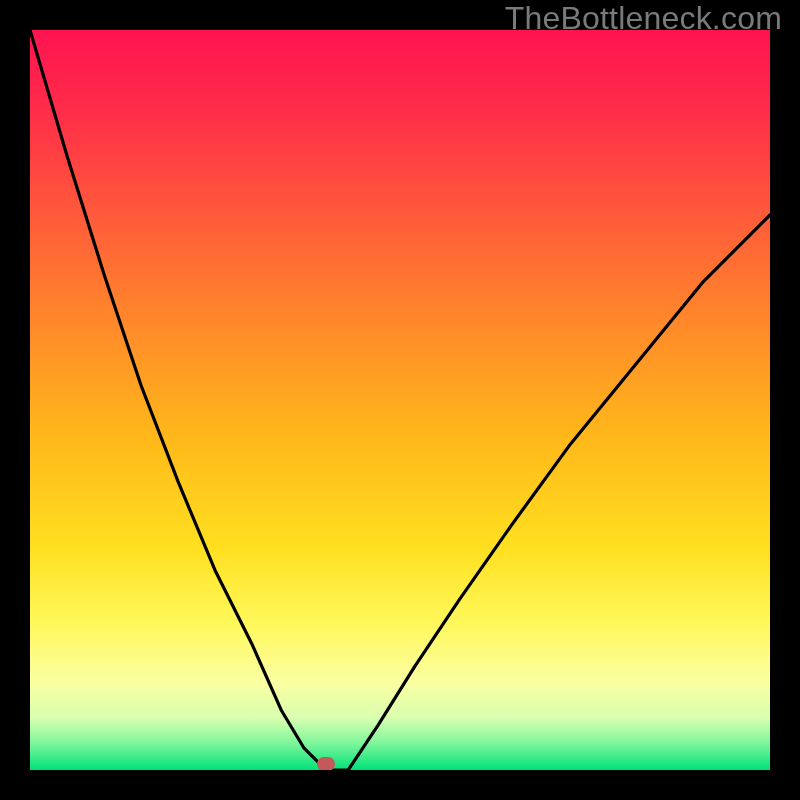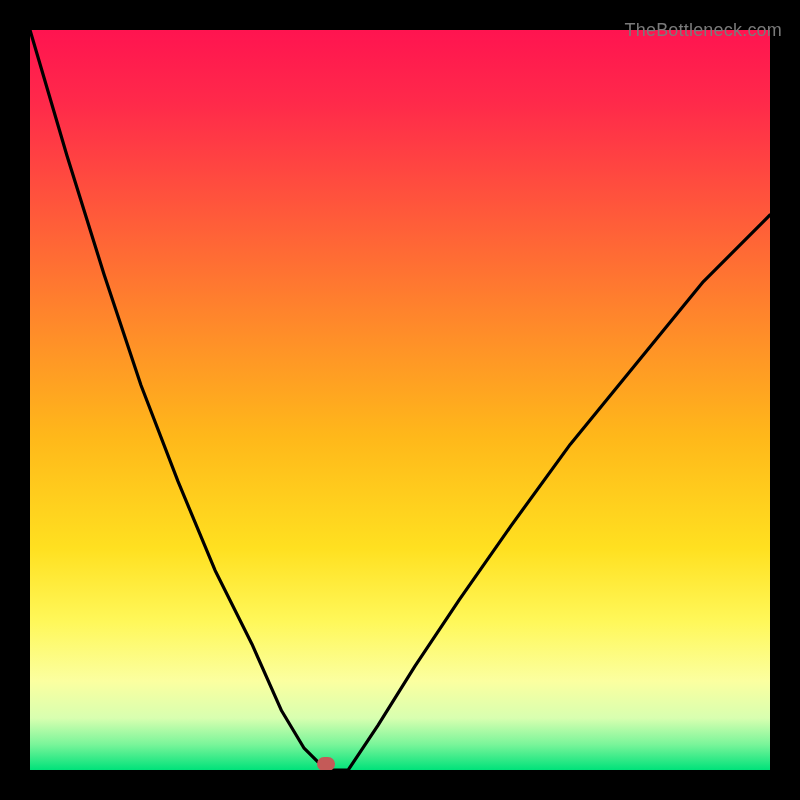--- a/index.html
+++ b/index.html
@@ -12,24 +12,24 @@
     font-family: Arial, Helvetica, sans-serif;
   }
   .frame {
     position: relative;
     width: 800px;
     height: 800px;
     background: #000;
   }
   .watermark {
     position: absolute;
-    top: 20px;
+    top: 0;
     right: 18px;
     color: #7a7a7a;
-    font-size: 18px;
+    font-size: 32px;
     font-weight: 400;
     letter-spacing: 0.2px;
     z-index: 10;
   }
   .plot-area {
     position: absolute;
     left: 30px;
     top: 30px;
     width: 740px;
     height: 740px;

